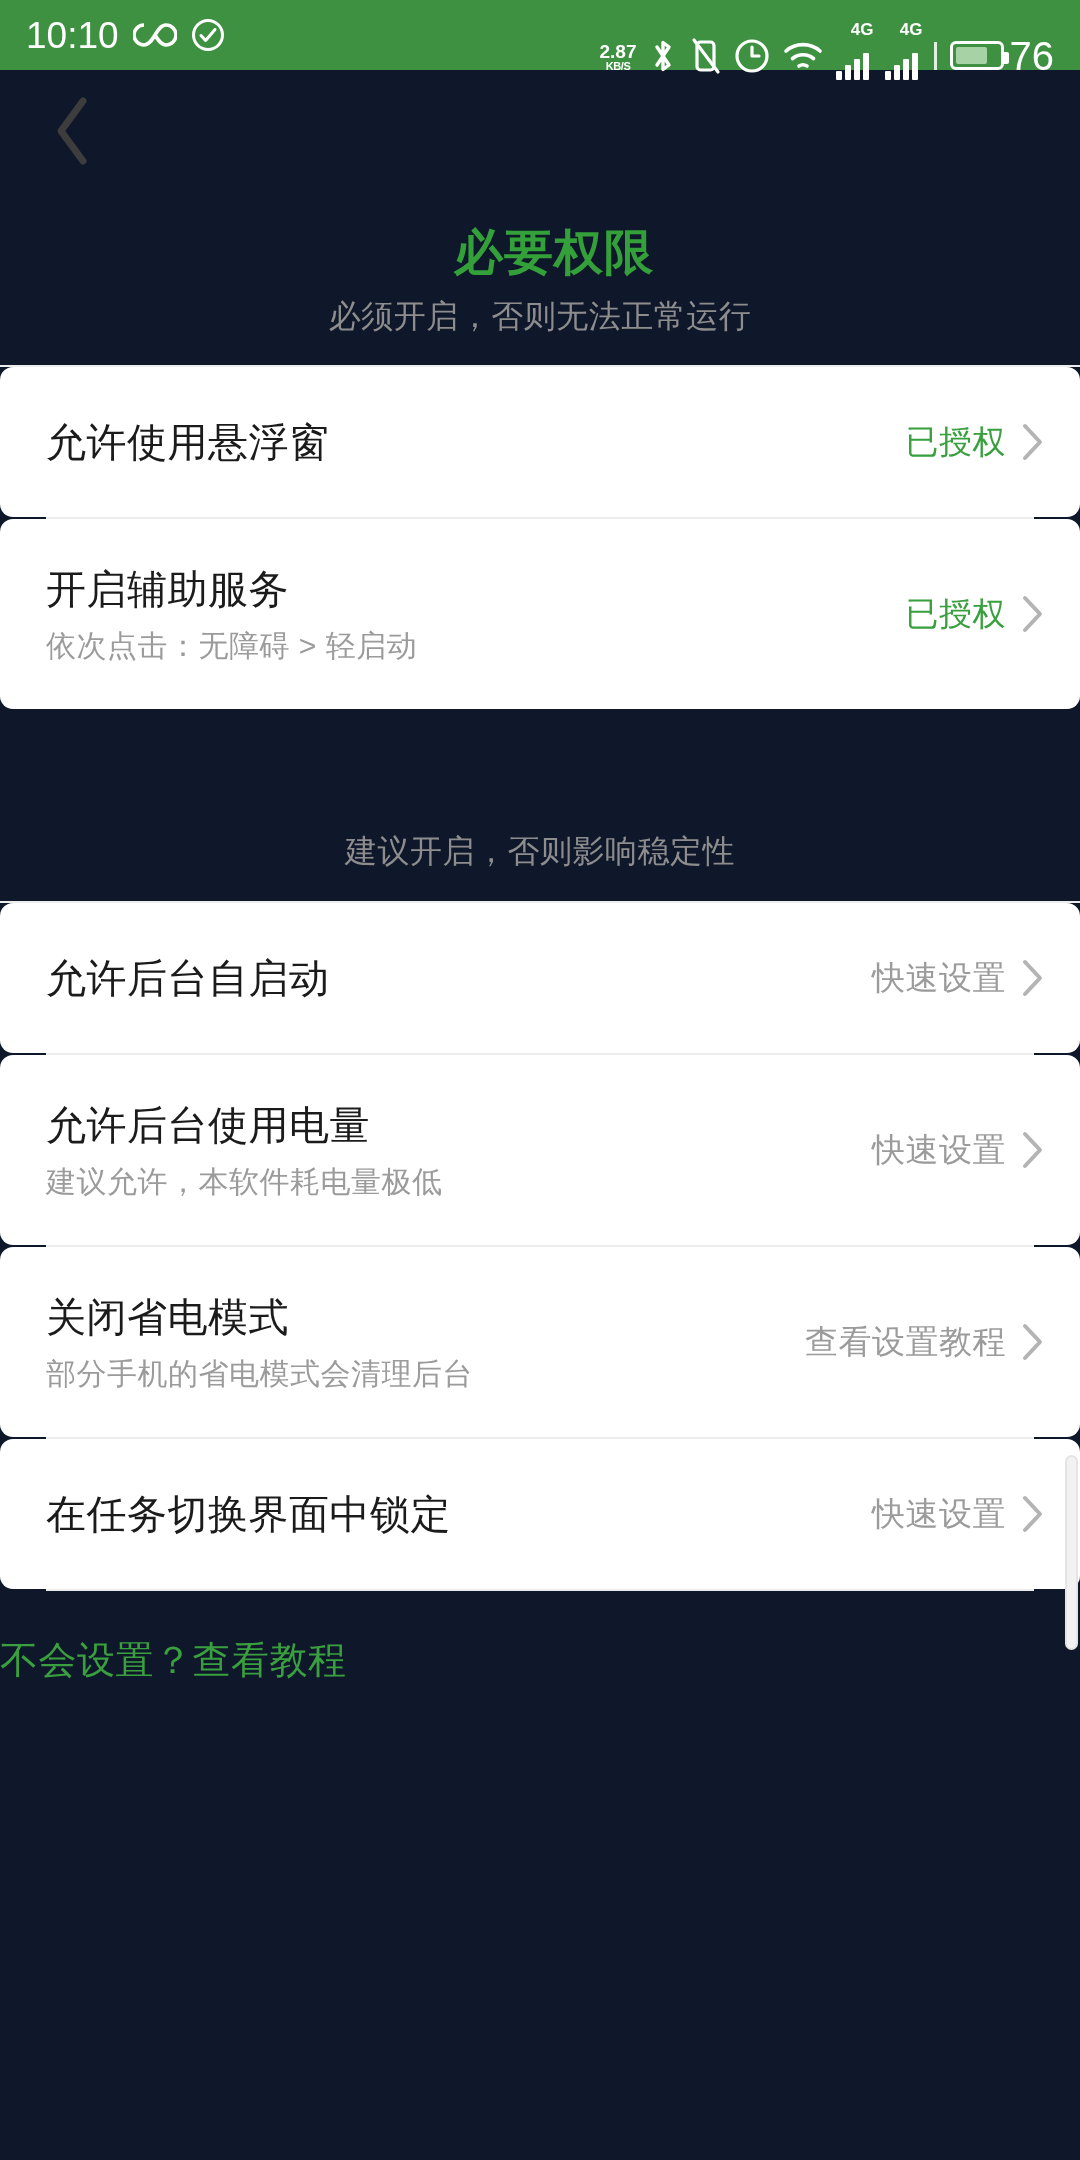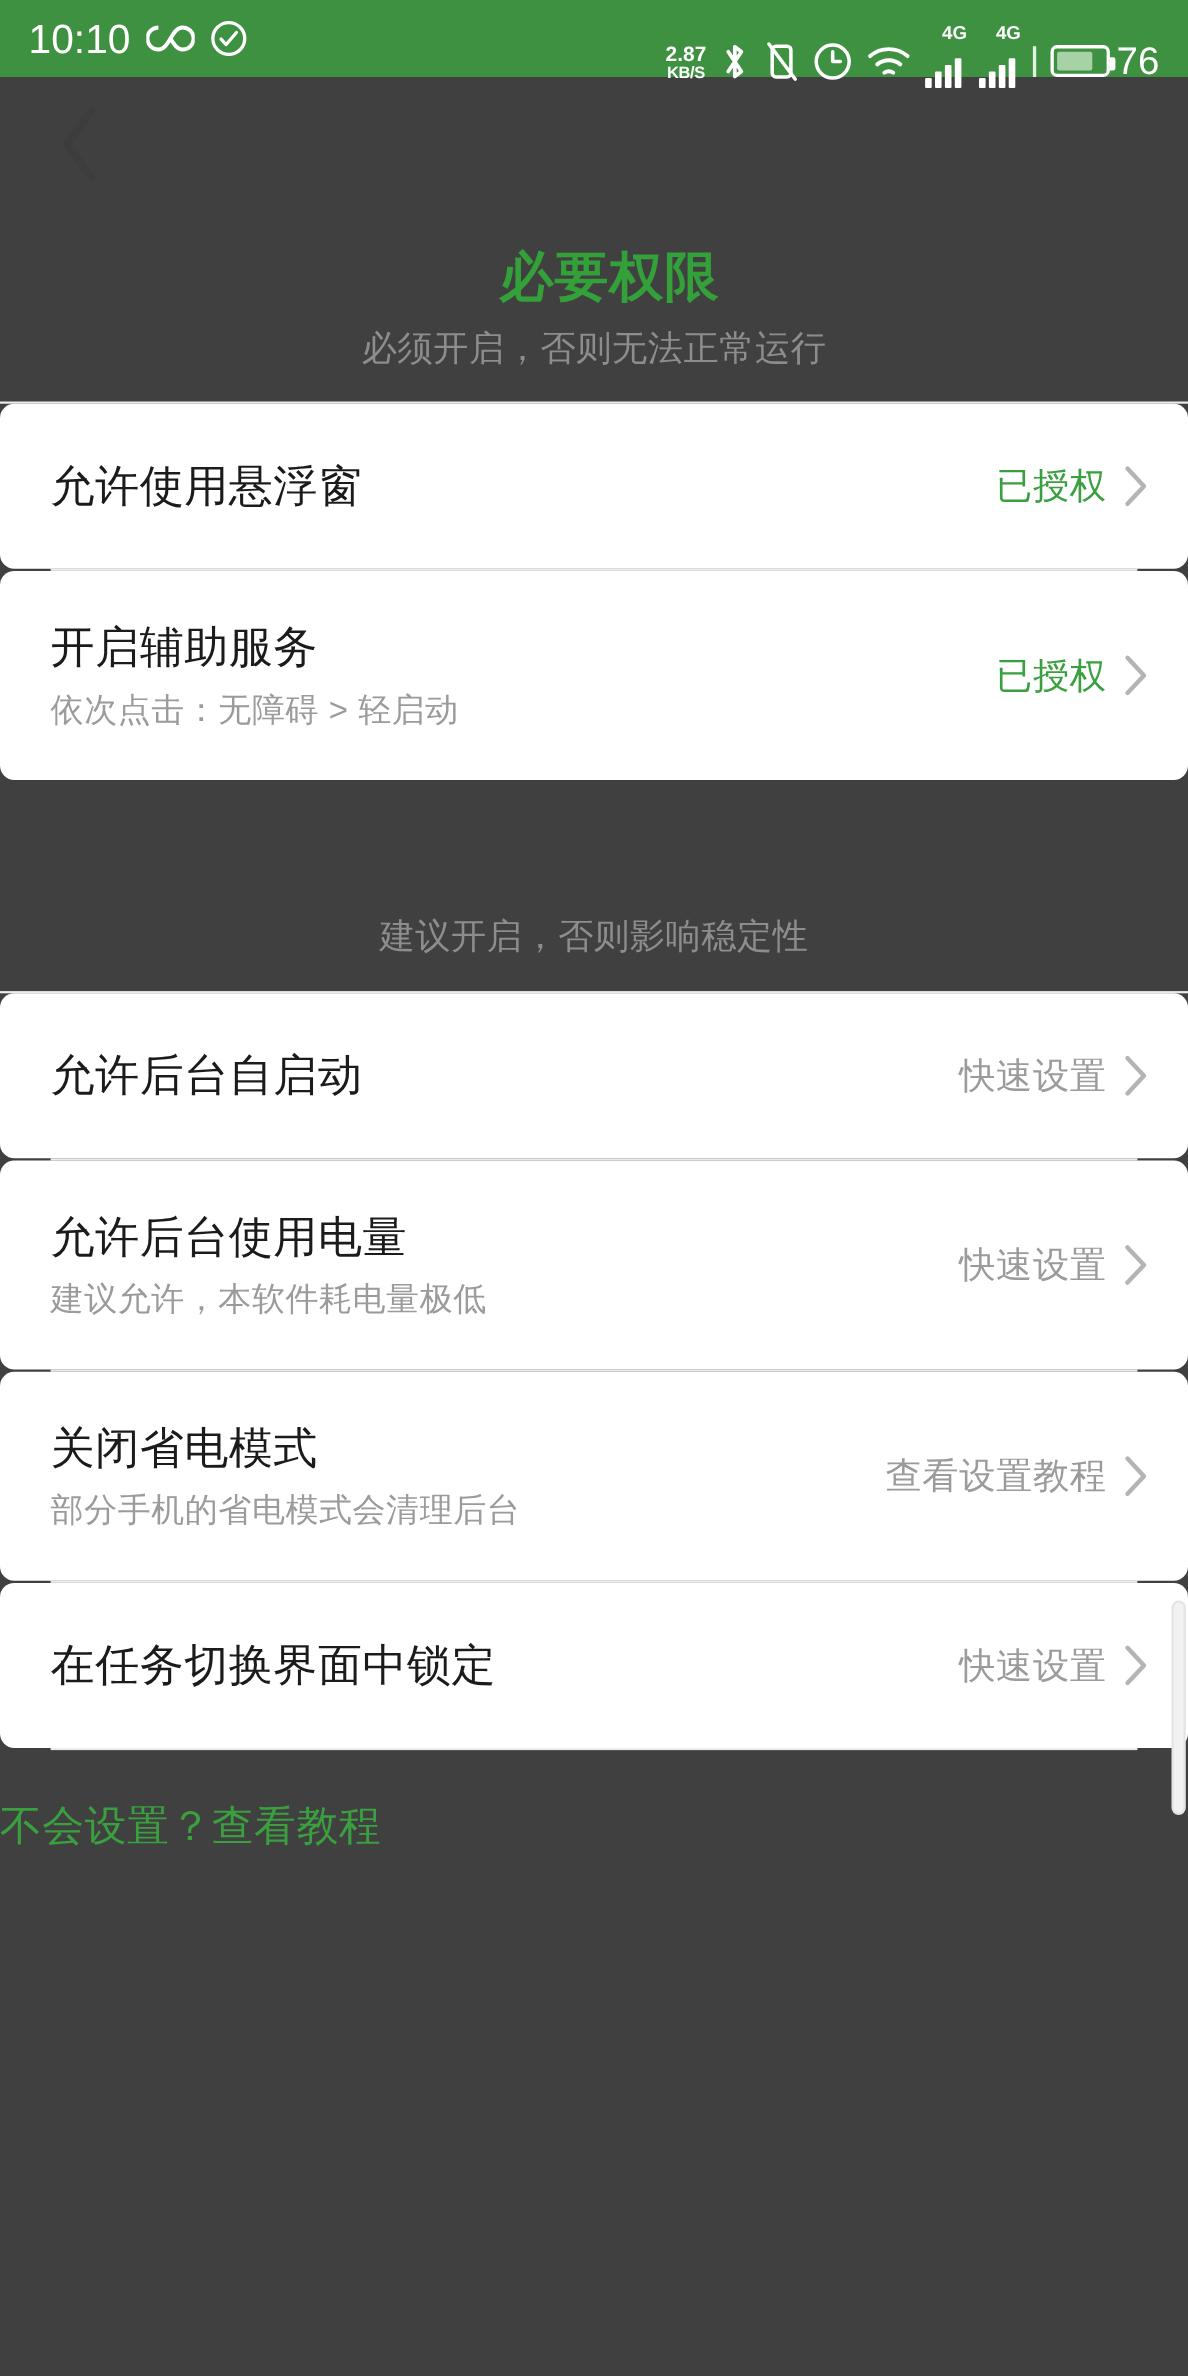--- a/index.html
+++ b/index.html
@@ -2,61 +2,61 @@
 <html><head>
 <meta charset="utf-8">
 <style>
   * { margin:0; padding:0; box-sizing:border-box; }
   html, body {
     width:1080px; height:2160px;
     background:#ffffff;
     font-family:"Liberation Sans","DejaVu Sans",sans-serif;
     overflow:hidden;
   }
-  #screen { position:relative; width:1080px; height:2160px; background:#404040; }
+  #screen { position:relative; width:1080px; height:2160px; background:#0f172a; }
 
   
   .statusbar{
     position:relative;
     height:70px; width:100%;
     background:#3f9142;
     display:flex; align-items:center;
     padding:0 26px;
     color:#ffffff;
   }
   .sb-left{ display:flex; align-items:center; gap:14px; }
   .sb-time{ font-size:37px; letter-spacing:0px; line-height:1; font-weight:400; }
   .sb-right{ margin-left:auto; display:flex; align-items:center; gap:13px;margin-top:41px; }
   .ico{ display:inline-flex; align-items:center; justify-content:center; }
   .netspeed{
     display:flex; flex-direction:column; align-items:center;
     line-height:1.0; font-size:19px; font-weight:700;
     transform:translateY(1px);
   }
-  .netspeed .unit{ font-size:15px; font-weight:700; letter-spacing:-0.4px;}
+  .netspeed .unit{ font-size:11px; font-weight:700; letter-spacing:-0.4px;}
   .sig{ display:flex; align-items:flex-end; gap:0px; }
   .sig i{ display:block; width:6px; background:#fff; margin-right:3px; border-radius:1px;}
   .sig i:nth-child(1){height:9px}
   .sig i:nth-child(2){height:15px}
   .sig i:nth-child(3){height:21px}
   .sig i:nth-child(4){height:27px}
   .simgroup{ display:flex; align-items:flex-end; gap:5px;flex-direction:column; }
   .simlabel{ font-size:17px; font-weight:700; line-height:1; transform:translateY(-10px); margin-right:-2px;}
   .divbar{ width:3px; height:28px; background:#ffffff; opacity:.85; }
   .battery{ display:flex; align-items:center; gap:6px; }
   .batt-shell{
     width:54px; height:29px; border:3px solid #ffffff; border-radius:6px;
     position:relative; display:flex; align-items:center; padding:3px;
   }
   .batt-shell:after{
     content:""; position:absolute; right:-8px; top:8px;
     width:5px; height:12px; background:#fff; border-radius:0 2px 2px 0;
   }
   .batt-fill{ height:100%; width:76%; background:#a7d2a6; border-radius:2px; }
-  .batt-num{ font-size:35px; line-height:1; }
+  .batt-num{ font-size:40px; line-height:1; }
 
   
   .navbar{ height:112px; position:relative; }
   .back-btn{
     position:absolute; left:32px; top:20px;
     width:82px; height:82px;
     display:flex; align-items:center; justify-content:center;
     cursor:pointer;
   }
   .back-btn svg{ display:block; }

